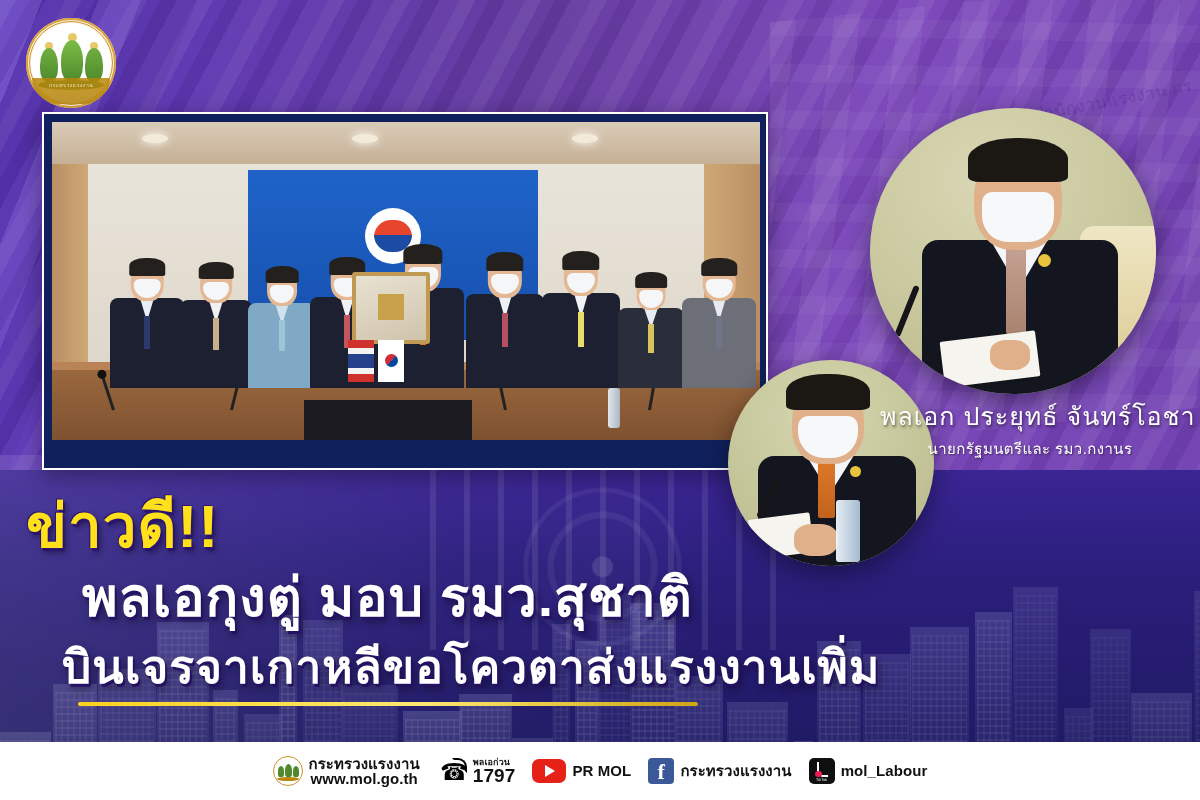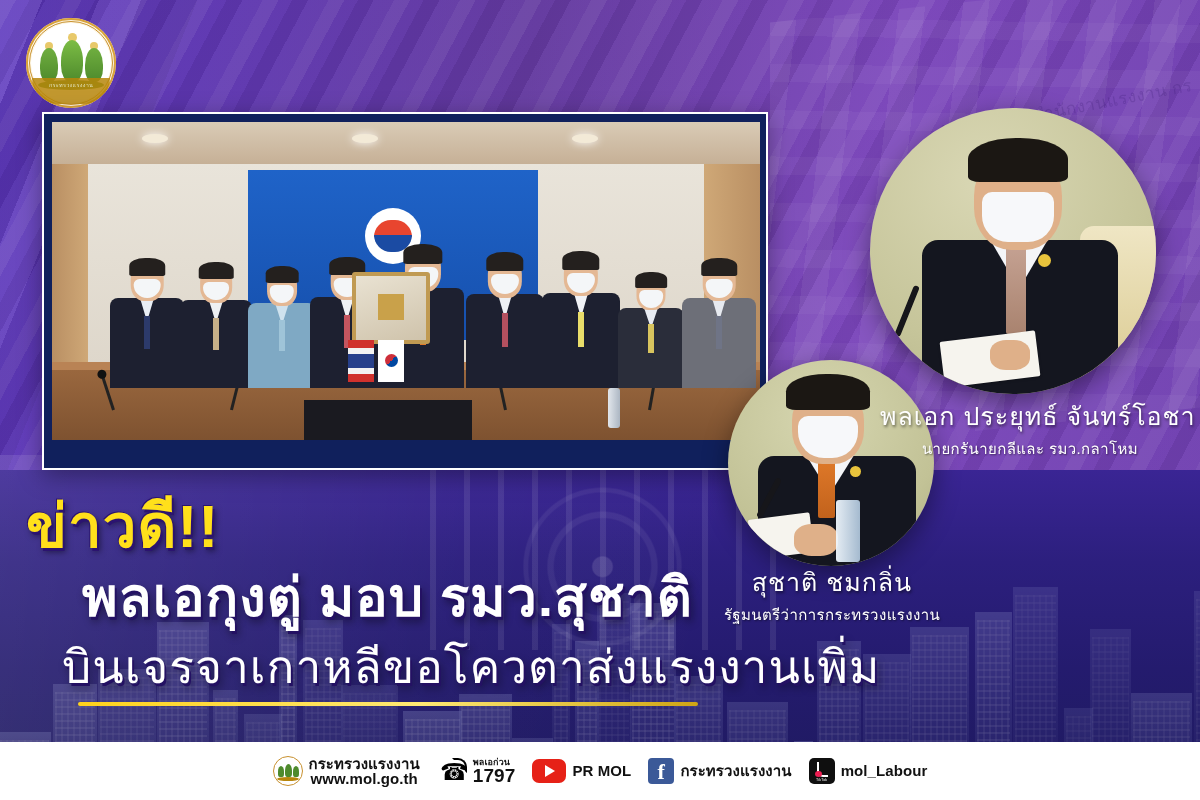--- a/index.html
+++ b/index.html
@@ -205,21 +205,21 @@
     letter-spacing:1px;white-space:nowrap;
   }
   .h-line2{
     position:absolute;left:82px;top:76px;
     font-size:54px;font-weight:bold;color:#ffffff;
     text-shadow:2px 3px 0 #241163, 3px 5px 8px rgba(0,0,0,.45);
     letter-spacing:1px;white-space:nowrap;
   }
   .h-line3{
     position:absolute;left:62px;top:152px;
-    font-size:46px;font-weight:normal;color:#ffffff;
+    font-size:46px;font-weight:bold;color:#ffffff;
     text-shadow:2px 3px 0 #241163, 3px 5px 8px rgba(0,0,0,.45);
     letter-spacing:1px;white-space:nowrap;
   }
   .h-rule{
     position:absolute;left:78px;top:224px;width:620px;height:4px;
     background:linear-gradient(90deg,#ffd21b,#ffe974 55%,#cfa515);
     border-radius:2px;
   }
 
   
@@ -455,25 +455,21 @@
     <div class="pf mask" style="left:70px;top:56px;width:60px;height:42px;"></div>
     <div class="pf pin" style="left:122px;top:106px;width:11px;height:11px;"></div>
     <div class="pf mic2" style="left:38px;top:116px;width:6px;height:44px;transform:rotate(28deg);"></div>
     <div class="pf papers" style="left:22px;top:156px;width:62px;height:40px;"></div>
     <div class="pf hand" style="left:66px;top:164px;width:44px;height:32px;"></div>
     <div class="pf bottle2" style="left:108px;top:140px;width:24px;height:62px;"></div>
   </div>
 
   <div class="cap cap-pm">
     <div class="nm">พลเอก ประยุทธ์ จันทร์โอชา</div>
-    <div class="role">นายกรันายกลีและ รมว.กลาโหม</div>
-  </div>
-  <div class="cap cap-min">
-    <div class="nm">สุชาติ  ชมกลิ่น</div>
-    <div class="role">รัฐมนตรีว่าการกระทรวงแรงงาน</div>
+    <div class="role">นายกรัฐมนตรีและ รมว.กงานร</div>
   </div>
 
   <div class="headline">
     <div class="h-line1">ข่าวดี!!</div>
     <div class="h-line2">พลเอกุงตู่ มอบ รมว.สุชาติ</div>
     <div class="h-line3">บินเจรจาเกาหลีขอโควตาส่งแรงงานเพิ่ม</div>
     <div class="h-rule"></div>
   </div>
 
   <div class="footer">

